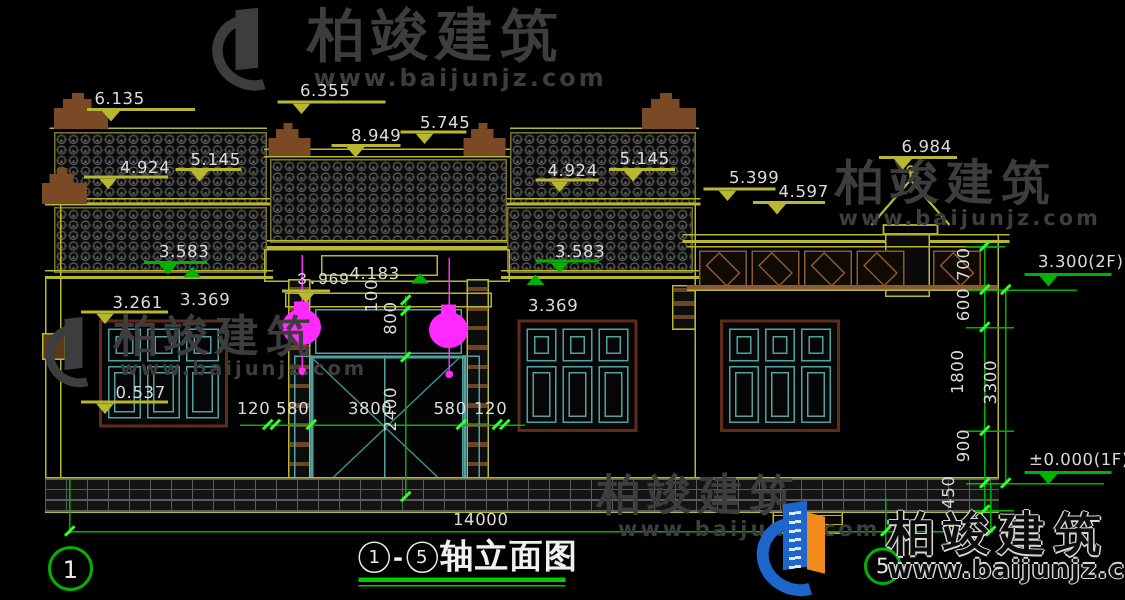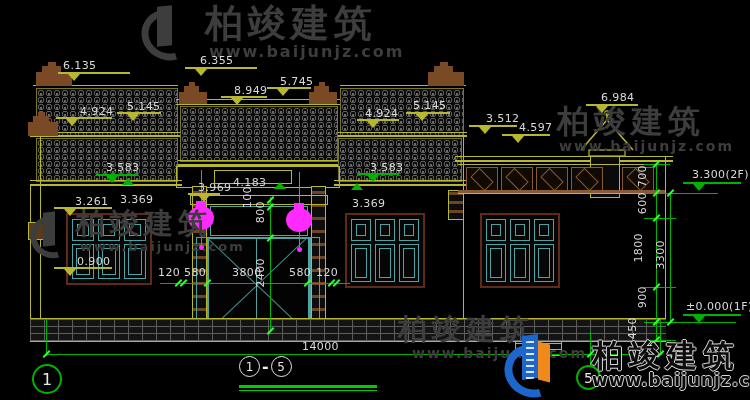--- a/index.html
+++ b/index.html
@@ -237,20 +237,21 @@
     </div>
 
   <div id="title">
     <span class="tcirc">
         <span>1</span>
       </span>
     <span style="font-size:16px;font-weight:bold;">-</span>
     <span class="tcirc">
         <span>5</span>
       </span>
+    <span class="tx">轴立面图</span>
   </div>
   <div class="abs" style="left:239px;top:385px;width:138px;height:3px;background:#00cc00;z-index:5;"></div>
   <div class="abs" style="left:239px;top:390px;width:138px;height:1px;background:#00cc00;z-index:5;"></div>
 
   <div class="abs" style="left:500px;top:333px;width:250px;height:64px;z-index:6;">
     <span class="swoosh" style="left:4px;top:12px;width:40px;height:36px;border-width:8px;border-color:#1d66cc;"></span>
     <span class="bldg" style="left:22px;top:2px;width:16px;height:44px;background:#1d66cc;transform:skewY(-8deg);background-image:repeating-linear-gradient(0deg,rgba(255,255,255,.85) 0 2px,rgba(0,0,0,0) 2px 6px);background-size:8px 100%;background-repeat:no-repeat;background-position:4px 6px;"></span>
     <span class="bldg" style="left:38px;top:10px;width:12px;height:38px;background:#f08a1a;transform:skewY(14deg);"></span>
     <div class="wmo" style="position:absolute;left:92px;top:2px;font-size:31px;font-weight:bold;letter-spacing:6px;white-space:nowrap;">柏竣建筑</div>
     <div class="wmo" style="position:absolute;left:92px;top:37px;font-size:17px;font-weight:bold;letter-spacing:1px;white-space:nowrap;">www.baijunjz.com</div>
@@ -260,27 +261,27 @@
       <span class="wt" style="left: 63px; top: 59px;">6.135</span>
       <span class="wt" style="left: 200px; top: 54px;">6.355</span>
       <span class="wt" style="left: 234px; top: 84px;">8.949</span>
       <span class="wt" style="left: 280px; top: 75px;">5.745</span>
       <span class="wt" style="left: 80px; top: 105px;">4.924</span>
       <span class="wt" style="left: 127px; top: 100px;">5.145</span>
       <span class="wt" style="left: 365px; top: 107px;">4.924</span>
       <span class="wt" style="left: 413px; top: 99px;">5.145</span>
       <span class="wt" style="left: 106px; top: 161px;">3.583</span>
       <span class="wt" style="left: 370px; top: 161px;">3.583</span>
-      <span class="wt" style="left: 198px; top: 181px;">3.969</span>
+      <span class="wt" style="left: 198px; top: 181px; font-family: Liberation Mono, monospace;">3.969</span>
       <span class="wt" style="left: 233px; top: 176px;">4.183</span>
       <span class="wt" style="left: 75px; top: 195px;">3.261</span>
       <span class="wt" style="left: 120px; top: 193px;">3.369</span>
       <span class="wt" style="left: 352px; top: 197px;">3.369</span>
-      <span class="wt" style="left: 77px; top: 255px;">0.900</span>
-      <span class="wt" style="left: 486px; top: 112px;">3.512</span>
+      <span class="wt" style="left: 77px; top: 255px;">0.537</span>
+      <span class="wt" style="left: 486px; top: 112px;">5.399</span>
       <span class="wt" style="left: 519px; top: 121px;">4.597</span>
       <span class="wt" style="left: 601px; top: 91px;">6.984</span>
       <span class="wt" style="left: 692px; top: 168px;">3.300(2F)</span>
       <span class="wt" style="left: 686px; top: 300px;">±0.000(1F)</span>
       <span class="wt" style="left: 158px; top: 266px;">120</span>
       <span class="wt" style="left: 184px; top: 266px;">580</span>
       <span class="wt" style="left: 232px; top: 266px;">3800</span>
       <span class="wt" style="left: 289px; top: 266px;">580</span>
       <span class="wt" style="left: 316px; top: 266px;">120</span>
       <span class="wt" style="left: 302px; top: 340px;">14000</span>

